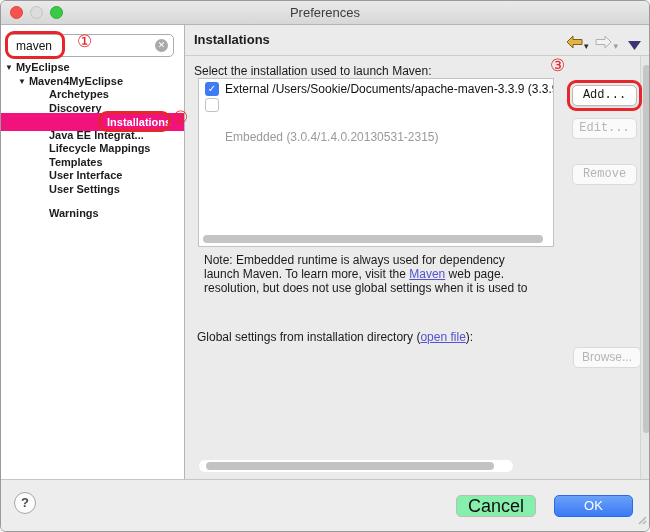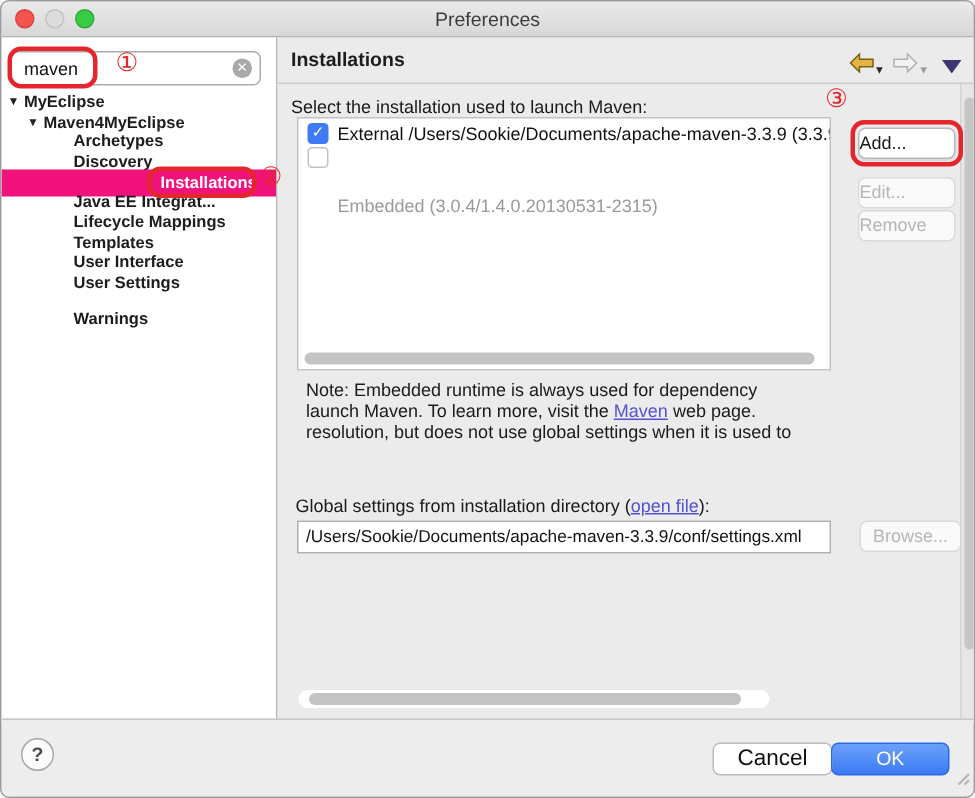--- a/index.html
+++ b/index.html
@@ -50,21 +50,21 @@
   .list-item{position:absolute;left:0;width:100%;height:16px;}
   .cbx{position:absolute;left:6px;top:1px;width:14px;height:14px;box-sizing:border-box;
     border-radius:3px;text-align:center;font-size:10px;line-height:14px;}
   .cbx-on{background:var(--checkbox-blue,#3e7bf4);color:#fff;}
   .cbx-off{background:#fff;border:1px solid #c1c1c1;color:transparent;}
   .li-label{position:absolute;left:26px;top:1px;font-size:12px;white-space:nowrap;}
   .li-dark{color:#111;} .li-gray{color:#9a9a9a;margin-top:32px;}
   .list-hscroll{position:absolute;left:4px;bottom:3px;width:340px;height:8px;
     background:#c4c4c4;border-radius:4px;}
   .side-btn{position:absolute;left:387px;width:65px;height:21px;box-sizing:border-box;
-    border-radius:5px;font-size:12px;line-height:19px;}
+    border-radius:5px;font-size:12px;text-align:center;line-height:19px;font-family:Liberation Mono, monospace;}
   .btn-on{background:#fff;border:1px solid #b9b9b9;color:#1a1a1a;box-shadow:0 1px 1px rgba(0,0,0,.08);}
   .btn-off{background:#fafafa;border:1px solid #dadada;color:#b5b5b5;}
   .note{position:absolute;left:19px;top:228px;font-size:12px;line-height:14px;color:#1a1a1a;
     white-space:nowrap;}
   .link{color:var(--link-purple,#5353d1);text-decoration:underline;cursor:pointer;}
   .global-label{position:absolute;left:12px;top:305px;font-size:12px;color:#1a1a1a;white-space:nowrap;}
   .path-field{position:absolute;left:13px;top:322px;width:356px;height:22px;box-sizing:border-box;
     background:#fff;border:1px solid #b0b0b0;}
   .path-text{font-size:11.5px;line-height:20px;color:#111;padding-left:5px;white-space:nowrap;
     overflow:hidden;display:block;}
@@ -78,22 +78,22 @@
   .panel-vscroll{position:absolute;left:455px;top:31px;width:11px;height:426px;background:#e6e6e6;
     border-left:1px solid #d4d4d4;box-sizing:border-box;}
   .panel-vthumb{position:absolute;left:2px;top:9px;width:7px;height:368px;background:#c6c6c6;
     border-radius:4px;}
   
   .footer{position:absolute;left:0;right:0;bottom:0;height:51px;background:#ededed;
     border-top:1px solid #c6c6c6;}
   .help-btn{position:absolute;left:13px;top:12px;width:22px;height:22px;box-sizing:border-box;
     border:1px solid #a6a6a6;border-radius:50%;background:#fcfcfc;color:#4a4a4a;
     font-size:13px;font-weight:bold;text-align:center;line-height:20px;}
-  .cancel-btn{position:absolute;left:474px;top:15px;width:80px;height:22px;box-sizing:border-box;
-    background:#ffffff;border:1px solid #bcbcbc;border-radius:5px;font-size:15px;color:#111;
+  .cancel-btn{position:absolute;left:455px;top:15px;width:80px;height:22px;box-sizing:border-box;
+    background:#86efac;border:1px solid #bcbcbc;border-radius:5px;font-size:18px;color:#111;
     text-align:center;line-height:20px;}
   .ok-btn{position:absolute;left:553px;top:15px;width:79px;height:22px;box-sizing:border-box;
     background:linear-gradient(#6ba1f8,var(--ok-blue,#3a7af5));border:1px solid #2a6ae8;
     border-radius:5px;font-size:13px;color:#fff;text-align:center;line-height:20px;}
   .grip{position:absolute;right:2px;bottom:2px;}
 </style>
 </head>
 <body>
 
 <div class="window">
@@ -189,33 +189,30 @@
         <span class="li-label li-gray">Embedded (3.0.4/1.4.0.20130531-2315)</span>
       </div>
       <div class="list-hscroll"></div>
     </div>
 
     <span class="ann-num" style="left:365px;top:32px;">③</span>
     <div class="ann-box" style="left:382px;top:55px;width:75px;height:31px;"></div>
 
     <div class="side-btn btn-on" style="top:60px;">Add...</div>
     <div class="side-btn btn-off" style="top:93px;">Edit...</div>
-    <div class="side-btn btn-off" style="top:115px;">Remove</div>
+    <div class="side-btn btn-off" style="top:139px;">Remove</div>
 
     <div class="note">
       <div>Note: Embedded runtime is always used for dependency</div>
       <div><span>launch Maven. To learn more, visit the </span><span class="link">Maven</span><span> web page.</span></div>
       <div>resolution, but does not use global settings when it is used to</div>
     </div>
 
     <div class="global-label"><span>Global settings from installation directory (</span><span class="link">open file</span><span>):</span></div>
 
-    <div class="path-field">
-      <span class="path-text">/Users/Sookie/Documents/apache-maven-3.3.9/conf/settings.xml</span>
-    </div>
     <div class="browse-btn">Browse...</div>
 
     <div class="panel-hscroll">
       <div class="panel-hthumb"></div>
     </div>
     <div class="panel-vscroll">
       <div class="panel-vthumb"></div>
     </div>
   </div>
 

